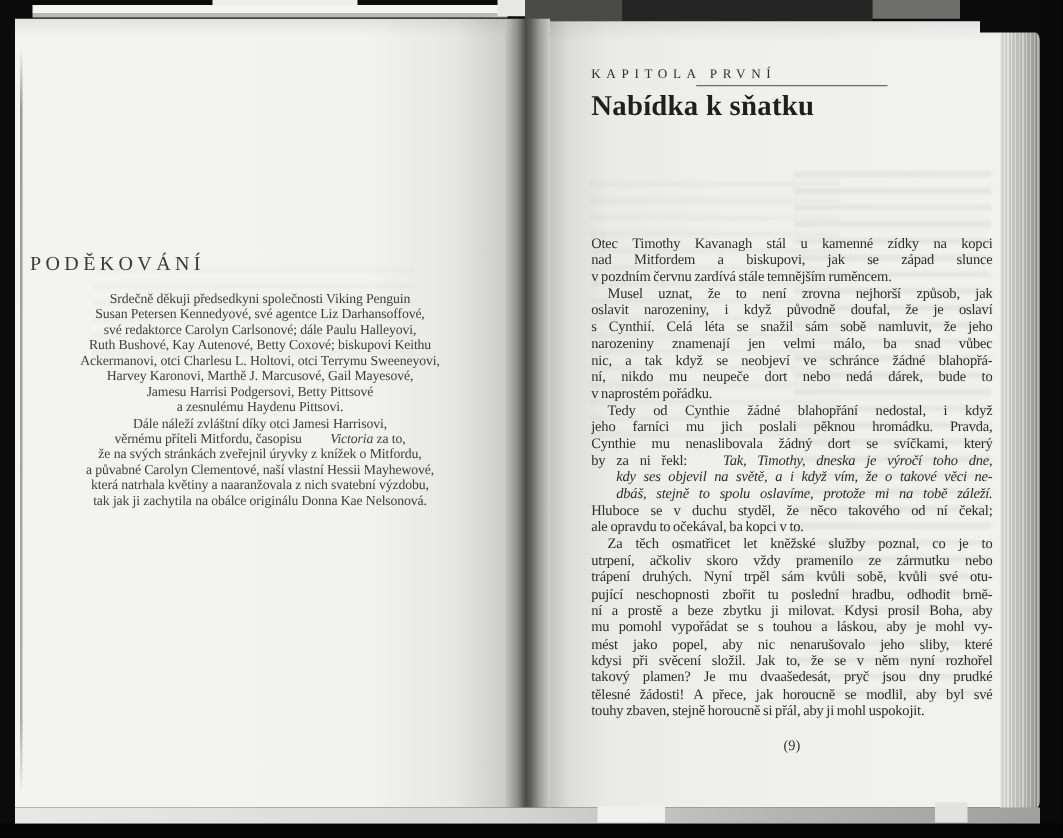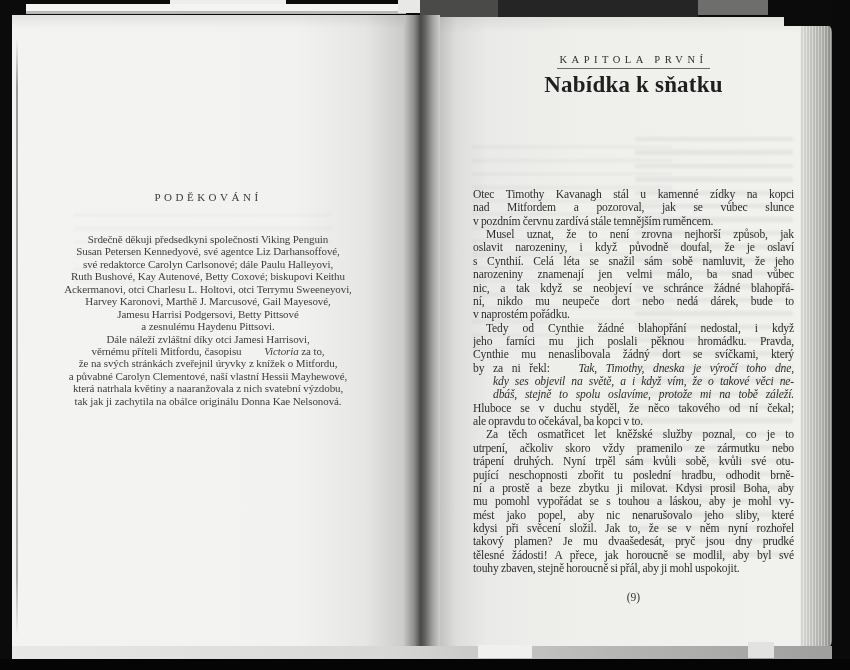--- a/index.html
+++ b/index.html
@@ -62,33 +62,33 @@
   
   .ghost{position:absolute;pointer-events:none;
     background:repeating-linear-gradient(to bottom,rgba(95,95,95,.16) 0 4.5px,rgba(0,0,0,0) 4.5px 13.4px);
     filter:blur(1.3px);
   }
   .ghost-r1{left:195px;top:120px;width:158px;height:420px;opacity:.5;}
   .ghost-r2{left:32px;top:128px;width:200px;height:205px;opacity:.28;}
   .ghost-left{left:62px;top:198px;width:258px;height:78px;opacity:.2;}
   
   .ack-heading{
-    position:absolute;top:176px;left:0;width:100%;margin:0;
-    text-align:center;font-size:11px;font-weight:400;letter-spacing:3.5px;
+    position:absolute;top:176px;left:0;width:100%;margin:12px;
+    text-align:left;font-size:16px;font-weight:400;letter-spacing:3.5px;
     color:#3a3a3a;
   }
   .ack-lines{
     position:absolute;top:218px;left:16px;width:360px;
     text-align:center;font-size:11px;line-height:12.45px;
     letter-spacing:-0.1px;color:#404040;
   }
   .ack-lines .al{height:12.45px;overflow:hidden;}
   
   .column{position:absolute;left:33px;top:0;width:321px;height:100%;}
-  .chapter-header{position:absolute;top:37px;left:0;width:100%;text-align:center;}
+  .chapter-header{position:absolute;top:37px;left:0;width:100%;text-align:left;}
   .kicker{font-size:10.5px;letter-spacing:4.5px;color:#2e2e2e;}
   .rule{width:153px;height:1px;background:#6b6b6b;margin:3px auto 0;}
   .title{font-size:23px;font-weight:700;letter-spacing:.2px;color:#1f1f1f;margin:3px 0 0;}
   .body{
     position:absolute;top:171px;left:0;width:321px;
     font-size:11.6px;line-height:13.37px;color:#2d2d2d;
     letter-spacing:-0.15px;word-spacing:-0.5px;
   }
   .body .bl{text-align:justify;height:13.37px;overflow:hidden;}
   .body .bl.j{text-align-last:justify;}
@@ -138,21 +138,21 @@
     <div class="ghost ghost-r1"></div>
     <div class="ghost ghost-r2"></div>
     <div class="column">
       <div class="chapter-header">
         <div class="kicker">KAPITOLA PRVNÍ</div>
         <div class="rule"></div>
         <h1 class="title">Nabídka k sňatku</h1>
       </div>
       <div class="body">
           <div class="bl j"><span>Otec Timothy Kavanagh stál u kamenné zídky na kopci</span></div>
-          <div class="bl j"><span>nad Mitfordem a pozoroval, jak se vůbec slunce</span></div>
+          <div class="bl j"><span>nad Mitfordem a biskupovi, jak se západ slunce</span></div>
           <div class="bl"><span>v pozdním červnu zardívá stále temnějším ruměncem.</span></div>
           <div class="bl j ind"><span>Musel uznat, že to není zrovna nejhorší způsob, jak</span></div>
           <div class="bl j"><span>oslavit narozeniny, i když původně doufal, že je oslaví</span></div>
           <div class="bl j"><span>s Cynthií. Celá léta se snažil sám sobě namluvit, že jeho</span></div>
           <div class="bl j"><span>narozeniny znamenají jen velmi málo, ba snad vůbec</span></div>
           <div class="bl j"><span>nic, a tak když se neobjeví ve schránce žádné blahopřá-</span></div>
           <div class="bl j"><span>ní, nikdo mu neupeče dort nebo nedá dárek, bude to</span></div>
           <div class="bl"><span>v naprostém pořádku.</span></div>
           <div class="bl j ind"><span>Tedy od Cynthie žádné blahopřání nedostal, i když</span></div>
           <div class="bl j"><span>jeho farníci mu jich poslali pěknou hromádku. Pravda,</span></div>

